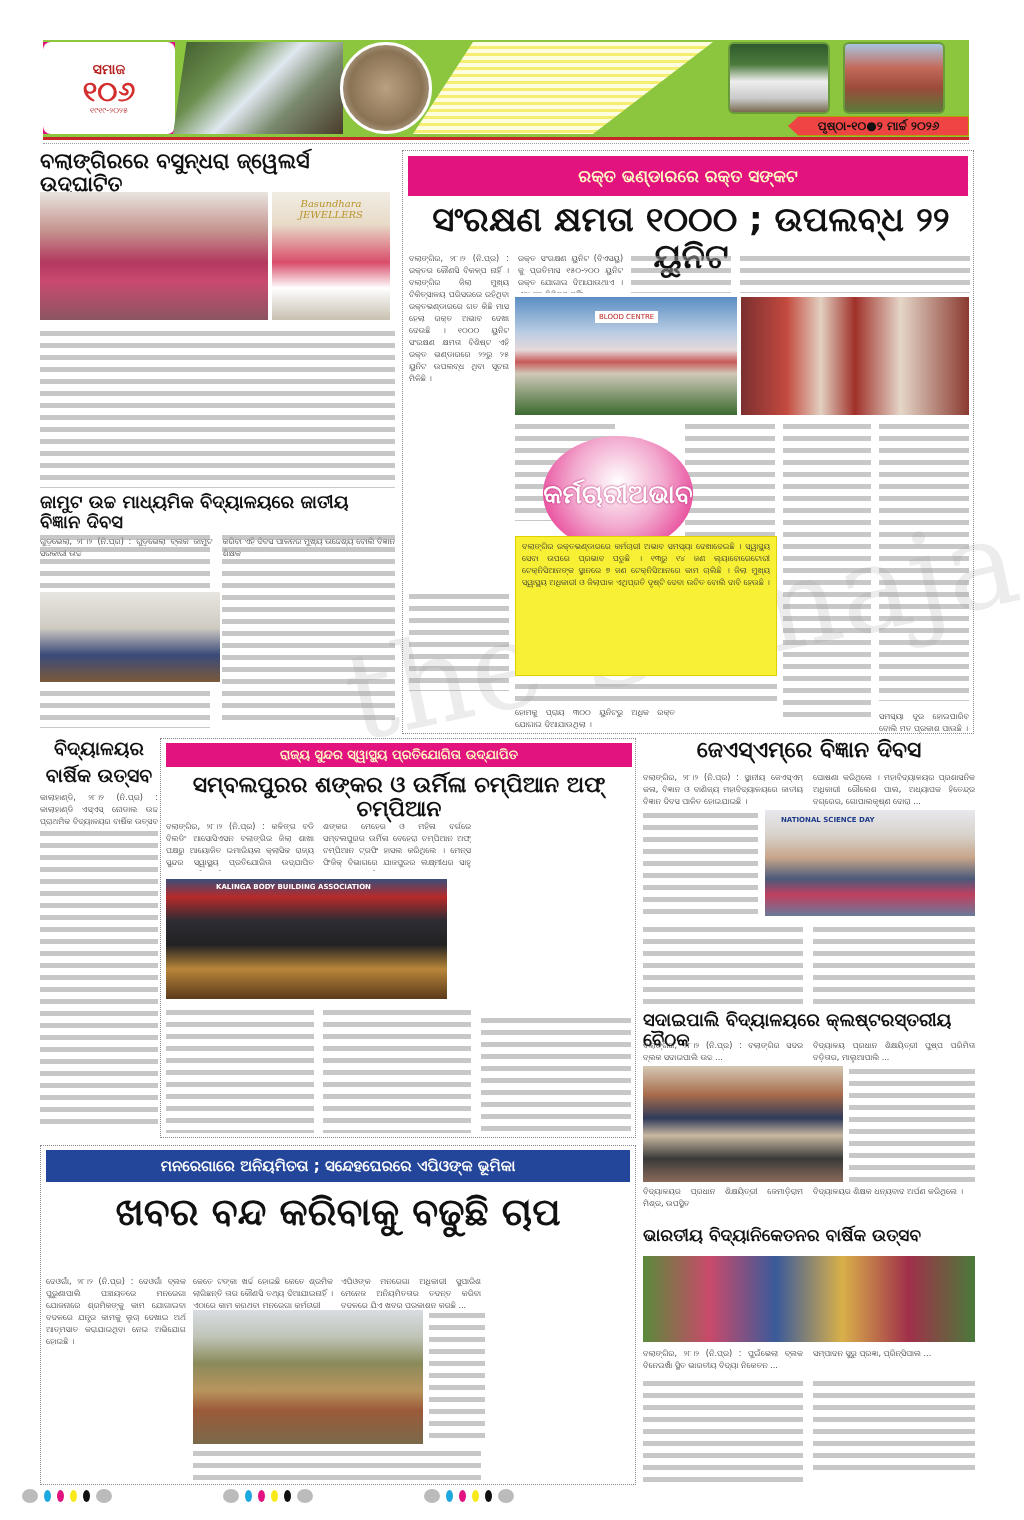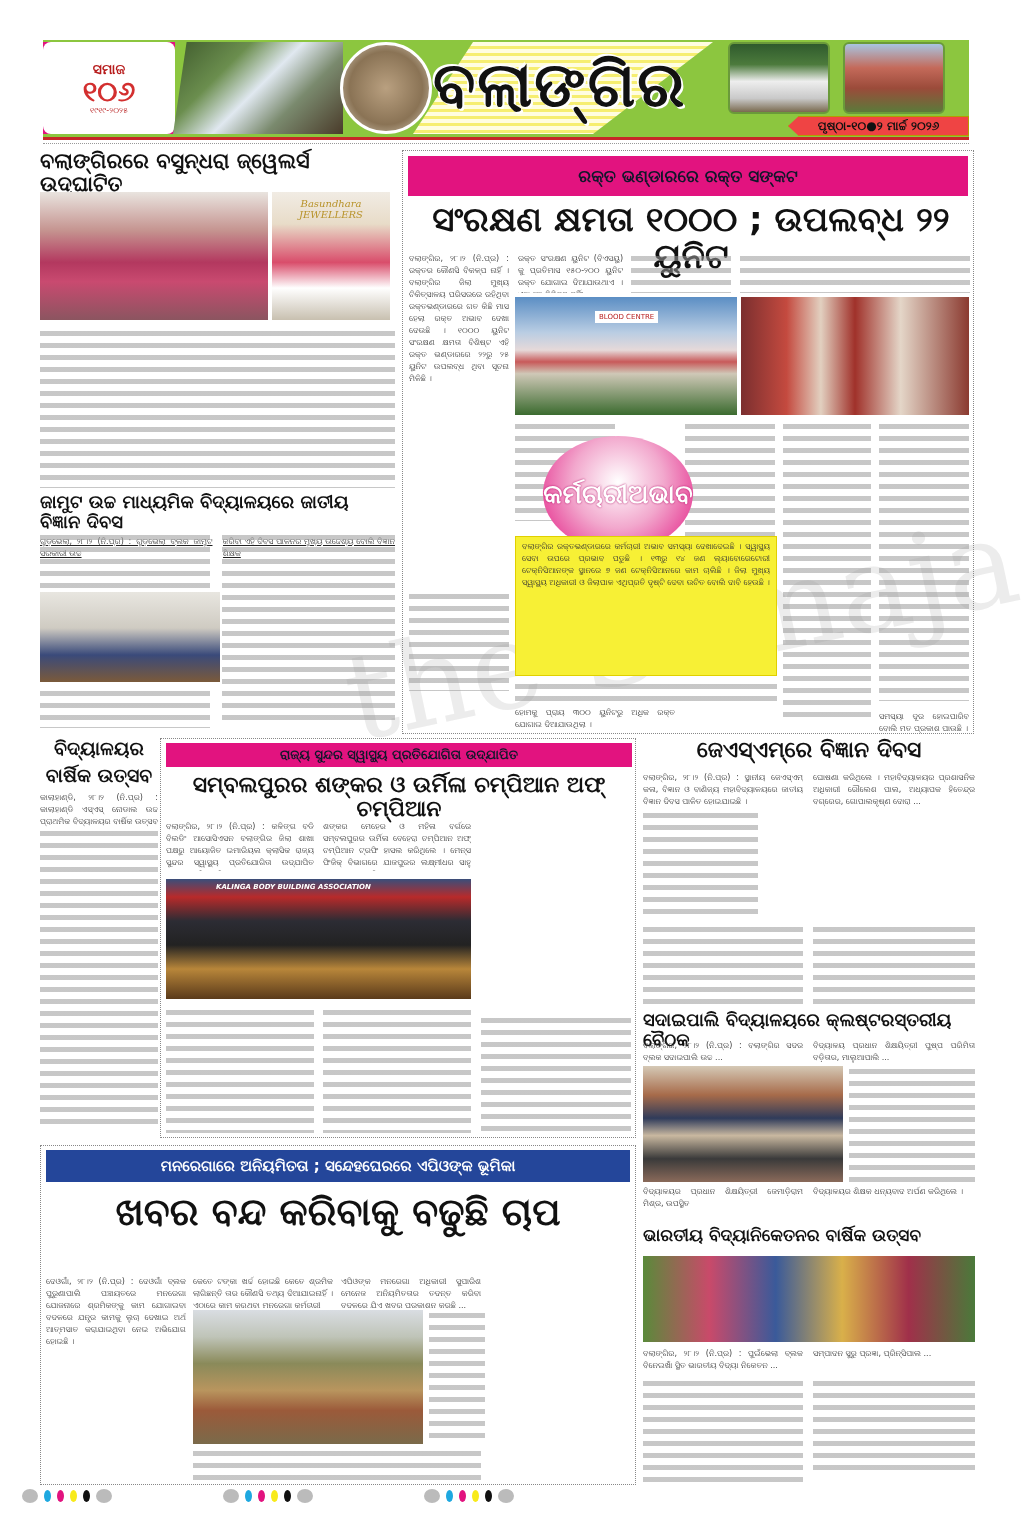--- a/index.html
+++ b/index.html
@@ -18,21 +18,21 @@
   .mast-stripes { position: absolute; left: 370px; top: 2px; width: 300px; height: 92px; background: repeating-linear-gradient(180deg,#fffde0 0 4px,#f6ee70 4px 7px); clip-path: polygon(20% 0,100% 0,60% 100%,0 100%); }
   .mast-title { position: absolute; left: 390px; top: 8px; font-size: 62px; font-weight: bold; color: #111; letter-spacing: 2px; text-shadow: 2px 2px 0 #fff, -2px -2px 0 #fff; font-family: "DejaVu Serif", serif; }
   .mast-photo1 { position: absolute; left: 685px; top: 2px; width: 102px; height: 72px; border-radius: 6px; background: linear-gradient(180deg,#2f5b2d 0%,#4c7a3c 30%,#eeeeee 55%,#c9c9c9 80%,#7a6a4f 100%); border: 2px solid #6a9a3a; }
   .mast-photo2 { position: absolute; left: 800px; top: 2px; width: 102px; height: 72px; border-radius: 6px; background: linear-gradient(180deg,#a8c4e0 0%,#c46a5a 35%,#9b4b3a 65%,#5b7a3a 100%); border: 2px solid #6a9a3a; }
   .mast-date { position: absolute; left: 745px; top: 76px; width: 181px; height: 20px; background: #ef4444; border: 1px solid #b59b00; font-size: 12px; font-weight: bold; color: #111; display: flex; align-items: center; justify-content: center; clip-path: polygon(6% 0,100% 0,100% 100%,6% 100%,0 50%); }
   .dotline { position: absolute; left: 43px; top: 143px; width: 926px; border-top: 1px dotted #999; }
 
   
   .box { position: absolute; border: 1px dotted #888; }
   .h1 { font-weight: bold; color: #111; line-height: 1.1; }
-  .pinkbar { background: #e2137f; color: #0f172a; font-weight: bold; text-align: center; display: flex; align-items: center; justify-content: center; }
+  .pinkbar { background: #e2137f; color: #fef9c3; font-weight: bold; text-align: center; display: flex; align-items: center; justify-content: center; }
   .bluebar { background: #24469a; color: #fff; font-weight: bold; text-align: center; display: flex; align-items: center; justify-content: center; }
   .body { font-size: 8px; line-height: 12px; color: #444; text-align: justify; overflow: hidden; }
   .cols { display: flex; gap: 10px; }
   .cols > div { flex: 1; }
   .photo { position: absolute; background: #999; overflow: hidden; }
 
   .fill-lines { background: repeating-linear-gradient(180deg, transparent 0 3px, #9a9a9a 3px 8px, transparent 8px 12px); opacity: .55; }
 
   .bubble { position: absolute; border-radius: 50%; background: radial-gradient(circle at 50% 40%, #fff 0%, #f2a8cd 45%, #e2137f 100%); display: flex; flex-direction: row; align-items: center; justify-content: center; color: #fff; font-weight: bold; font-size: 26px; line-height: 34px; text-shadow: 0 0 2px #b0005e; }
   .yellowbox { position: absolute; background: #f7f035; border: 1px solid #e0d000; padding: 4px 6px; font-size: 8px; line-height: 12px; color: #333; text-align: justify; }
@@ -54,41 +54,40 @@
   <div class="mast-logo">
     <div class="mast-logo-inner">
       <span class="brand">ସମାଜ</span>
       <span class="num">୧୦୬</span>
       <span class="years">୧୯୧୯-୨୦୨୫</span>
     </div>
   </div>
   <div class="mast-waterfall"></div>
   <div class="mast-stripes"></div>
   <div class="mast-temple"></div>
-  <div class="mast-title">ବଲାଙ୍ଗିର</div>
   <div class="mast-photo1"></div>
   <div class="mast-photo2"></div>
   <div class="mast-date">ପୃଷ୍ଠା-୧୦●୨ ମାର୍ଚ୍ଚ ୨୦୨୬</div>
 </div>
 <div class="dotline"></div>
 
 <div class="watermark">the Samaja</div>
 
 <div style="position:absolute;left:40px;top:150px;width:355px;height:340px;">
   <div class="h1" style="font-size:21px;">ବଲାଙ୍ଗିରରେ ବସୁନ୍ଧରା ଜ୍ୱେଲର୍ସ ଉଦ୍‌ଘାଟିତ</div>
   <div class="photo" style="left:0;top:42px;width:228px;height:128px;background:linear-gradient(180deg,#e9e4df 0%,#c59490 30%,#b3385f 55%,#c94a70 70%,#8b5560 100%);"></div>
   <div class="photo" style="left:232px;top:42px;width:118px;height:128px;background:linear-gradient(180deg,#f1ece4 0%,#e8dcc8 25%,#d94d6b 55%,#ffffff 75%,#c8c0b0 100%);">
     <div style="font-size:10px;color:#b8932a;font-style:italic;text-align:center;padding-top:6px;font-family:'DejaVu Serif',serif;">Basundhara JEWELLERS</div>
   </div>
   <div class="body fill-lines" style="position:absolute;left:0;top:178px;width:355px;height:160px;"></div>
 </div>
 
 <div style="position:absolute;left:40px;top:492px;width:355px;height:238px;">
   <div class="h1" style="font-size:18px;">ଜାମୁଟ ଉଚ୍ଚ ମାଧ୍ୟମିକ ବିଦ୍ୟାଳୟରେ ଜାତୀୟ ବିଜ୍ଞାନ ଦିବସ</div>
-  <div class="cols" style="margin-top:4px;text-decoration:underline;">
+  <div class="cols" style="margin-top:4px;">
     <div class="body">ଗୁଡ଼ଭେଲା, ୨୮।୨ (ନି.ପ୍ର) : ଗୁଡ଼ଭେଲା ବ୍ଲକ ଜାମୁଟ ସରକାରୀ ଉଚ୍ଚ</div>
     <div class="body">କରିବା ଏହି ଦିବସ ପାଳନର ମୁଖ୍ୟ ଉଦ୍ଦେଶ୍ୟ ବୋଲି ବିଜ୍ଞାନ ଶିକ୍ଷକ</div>
   </div>
   <div class="body fill-lines" style="position:absolute;left:0;top:40px;width:170px;height:60px;"></div>
   <div class="body fill-lines" style="position:absolute;left:182px;top:40px;width:173px;height:190px;"></div>
   <div class="photo" style="left:0;top:100px;width:180px;height:90px;background:linear-gradient(180deg,#e8e6e0 0%,#cfcbc2 40%,#3a4a7a 70%,#7b5a3a 100%);"></div>
   <div class="body fill-lines" style="position:absolute;left:0;top:196px;width:170px;height:40px;"></div>
 </div>
 
 <div class="box" style="left:402px;top:150px;width:572px;height:584px;">
@@ -128,33 +127,36 @@
   <div class="body fill-lines" style="height:300px;"></div>
 </div>
 
 <div class="box" style="left:160px;top:738px;width:476px;height:400px;">
   <div class="pinkbar" style="position:absolute;left:5px;top:4px;width:466px;height:24px;font-size:13px;">
     <span>ରାଜ୍ୟ ସୁନ୍ଦର ସ୍ୱାସ୍ଥ୍ୟ ପ୍ରତିଯୋଗିତା ଉଦ୍‌ଯାପିତ</span>
   </div>
   <div class="h1" style="position:absolute;left:5px;top:34px;width:466px;font-size:22px;text-align:center;">ସମ୍ବଲପୁରର ଶଙ୍କର ଓ ଉର୍ମିଳା ଚମ୍ପିଆନ ଅଫ୍ ଚମ୍ପିଆନ</div>
   <div class="body" style="position:absolute;left:5px;top:82px;width:148px;height:50px;">ବଲାଙ୍ଗିର, ୨୮।୨ (ନି.ପ୍ର) : କଳିଙ୍ଗ ବଡି ବିଲଡିଂ ଆସୋସିଏସନ ବଲାଙ୍ଗିର ଜିଲା ଶାଖା ପକ୍ଷରୁ ଆୟୋଜିତ ଇମାରିୟଲ କ୍ଲାସିକ ରାଜ୍ୟ ସୁନ୍ଦର ସ୍ୱାସ୍ଥ୍ୟ ପ୍ରତିଯୋଗିତା ଉଦ୍‌ଯାପିତ ହୋଇଯାଇଛି । ଏହି</div>
   <div class="body" style="position:absolute;left:162px;top:82px;width:148px;height:50px;">ଶଙ୍କର ମେହେର ଓ ମହିଳା ବର୍ଗରେ ସମ୍ବଲପୁରର ଉର୍ମିଳା ବେହେରା ଚମ୍ପିଆନ ଅଫ୍ ଚମ୍ପିଆନ ଟ୍ରଫି ହାସଲ କରିଥିଲେ । ମେନ୍ସ ଫିଜିକ୍ ବିଭାଗରେ ଯାଜପୁରର ଲକ୍ଷ୍ମୀଧର ସାହୁ ପ୍ରଥମ, ବଲାଙ୍ଗିରର</div>
-  <div class="photo" style="left:5px;top:140px;width:305px;height:120px;background:linear-gradient(180deg,#3a4e7a 0%,#b82a2a 15%,#2c2c34 35%,#222 55%,#b8863a 75%,#5a3a1a 100%);font-style:italic;">
+  <div class="photo" style="left:5px;top:140px;width:281px;height:120px;background:linear-gradient(180deg,#3a4e7a 0%,#b82a2a 15%,#2c2c34 35%,#222 55%,#b8863a 75%,#5a3a1a 100%);">
     <div style="position:absolute;left:50px;top:4px;font-size:7px;color:#fff;font-weight:bold;">KALINGA BODY BUILDING ASSOCIATION</div>
   </div>
   <div class="body fill-lines" style="position:absolute;left:5px;top:268px;width:148px;height:126px;"></div>
   <div class="body fill-lines" style="position:absolute;left:162px;top:268px;width:148px;height:126px;"></div>
   <div class="body fill-lines" style="position:absolute;left:320px;top:276px;width:150px;height:118px;"></div>
 </div>
 
 <div style="position:absolute;left:643px;top:738px;width:332px;height:268px;">
   <div class="h1" style="font-size:22px;text-align:center;">ଜେଏସ୍‌ଏମ୍‌ରେ ବିଜ୍ଞାନ ଦିବସ</div>
   <div class="body" style="position:absolute;left:0;top:34px;width:160px;height:36px;">ବଲାଙ୍ଗିର, ୨୮।୨ (ନି.ପ୍ର) : ସ୍ଥାନୀୟ ଜେଏସ୍‌ଏମ୍ କଳା, ବିଜ୍ଞାନ ଓ ବାଣିଜ୍ୟ ମହାବିଦ୍ୟାଳୟରେ ଜାତୀୟ ବିଜ୍ଞାନ ଦିବସ ପାଳିତ ହୋଇଯାଇଛି ।</div>
   <div class="body" style="position:absolute;left:170px;top:34px;width:162px;height:36px;">ଘୋଷଣା କରିଥିଲେ । ମହାବିଦ୍ୟାଳୟର ପ୍ରଶାସନିକ ଅଧିକାରୀ ରୌଲେଶ ପାଲ, ଅଧ୍ୟାପକ ହିତେନ୍ଦ୍ର ବଗ୍ରେର, ଗୋପାଲକୃଷ୍ଣ ଦୋରା ...</div>
   <div class="body fill-lines" style="position:absolute;left:0;top:72px;width:115px;height:110px;"></div>
+  <div class="photo" style="left:122px;top:72px;width:210px;height:106px;background:linear-gradient(180deg,#e8e8ee 0%,#d6d0c8 25%,#c8a58a 45%,#4a5a7a 65%,#c04060 80%,#6a7a9a 100%);">
+    <div style="position:absolute;left:16px;top:6px;font-size:7px;color:#1e3a8a;font-weight:bold;">NATIONAL SCIENCE DAY</div>
+  </div>
   <div class="body fill-lines" style="position:absolute;left:0;top:186px;width:160px;height:80px;"></div>
   <div class="body fill-lines" style="position:absolute;left:170px;top:186px;width:162px;height:80px;"></div>
 </div>
 
 <div style="position:absolute;left:643px;top:1010px;width:332px;height:200px;">
   <div class="h1" style="font-size:18px;">ସଦାଇପାଲି ବିଦ୍ୟାଳୟରେ କ୍ଲଷ୍ଟରସ୍ତରୀୟ ବୈଠକ</div>
   <div class="body" style="position:absolute;left:0;top:30px;width:160px;height:24px;">ବଲାଙ୍ଗିର, ୨୮।୨ (ନି.ପ୍ର) : ବଲାଙ୍ଗିର ସଦର ବ୍ଲକ ସଦାଇପାଲି ଉଚ୍ଚ ...</div>
   <div class="body" style="position:absolute;left:170px;top:30px;width:162px;height:24px;">ବିଦ୍ୟାଳୟ ପ୍ରଧାନ ଶିକ୍ଷୟିତ୍ରୀ ପୁଷ୍ପ ପରିମିତା ବଡ଼ିତାର, ମାଲୁଆପାଲି ...</div>
   <div class="photo" style="left:0;top:56px;width:200px;height:116px;background:linear-gradient(180deg,#d5c9b6 0%,#a76b4a 25%,#2f3b5a 45%,#c9b8a0 60%,#3a3a3a 80%,#8a6a5a 100%);"></div>
   <div class="body fill-lines" style="position:absolute;left:206px;top:56px;width:126px;height:120px;"></div>

